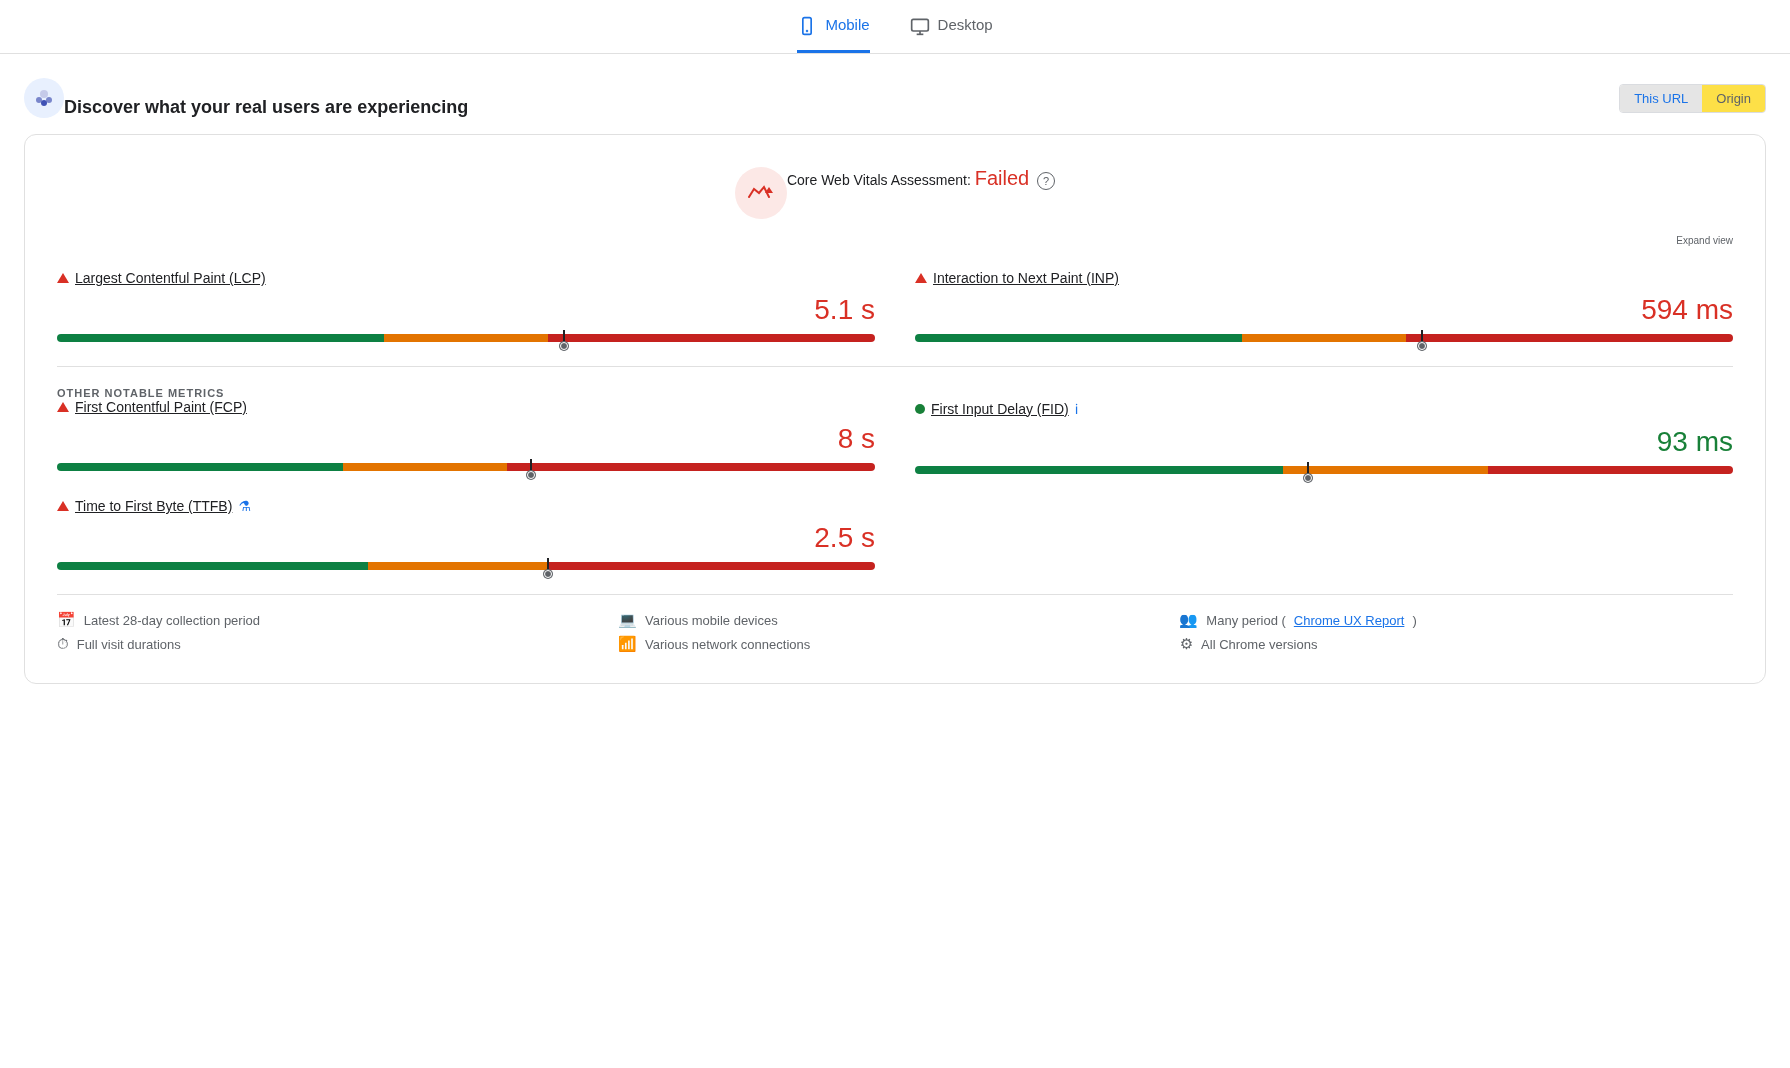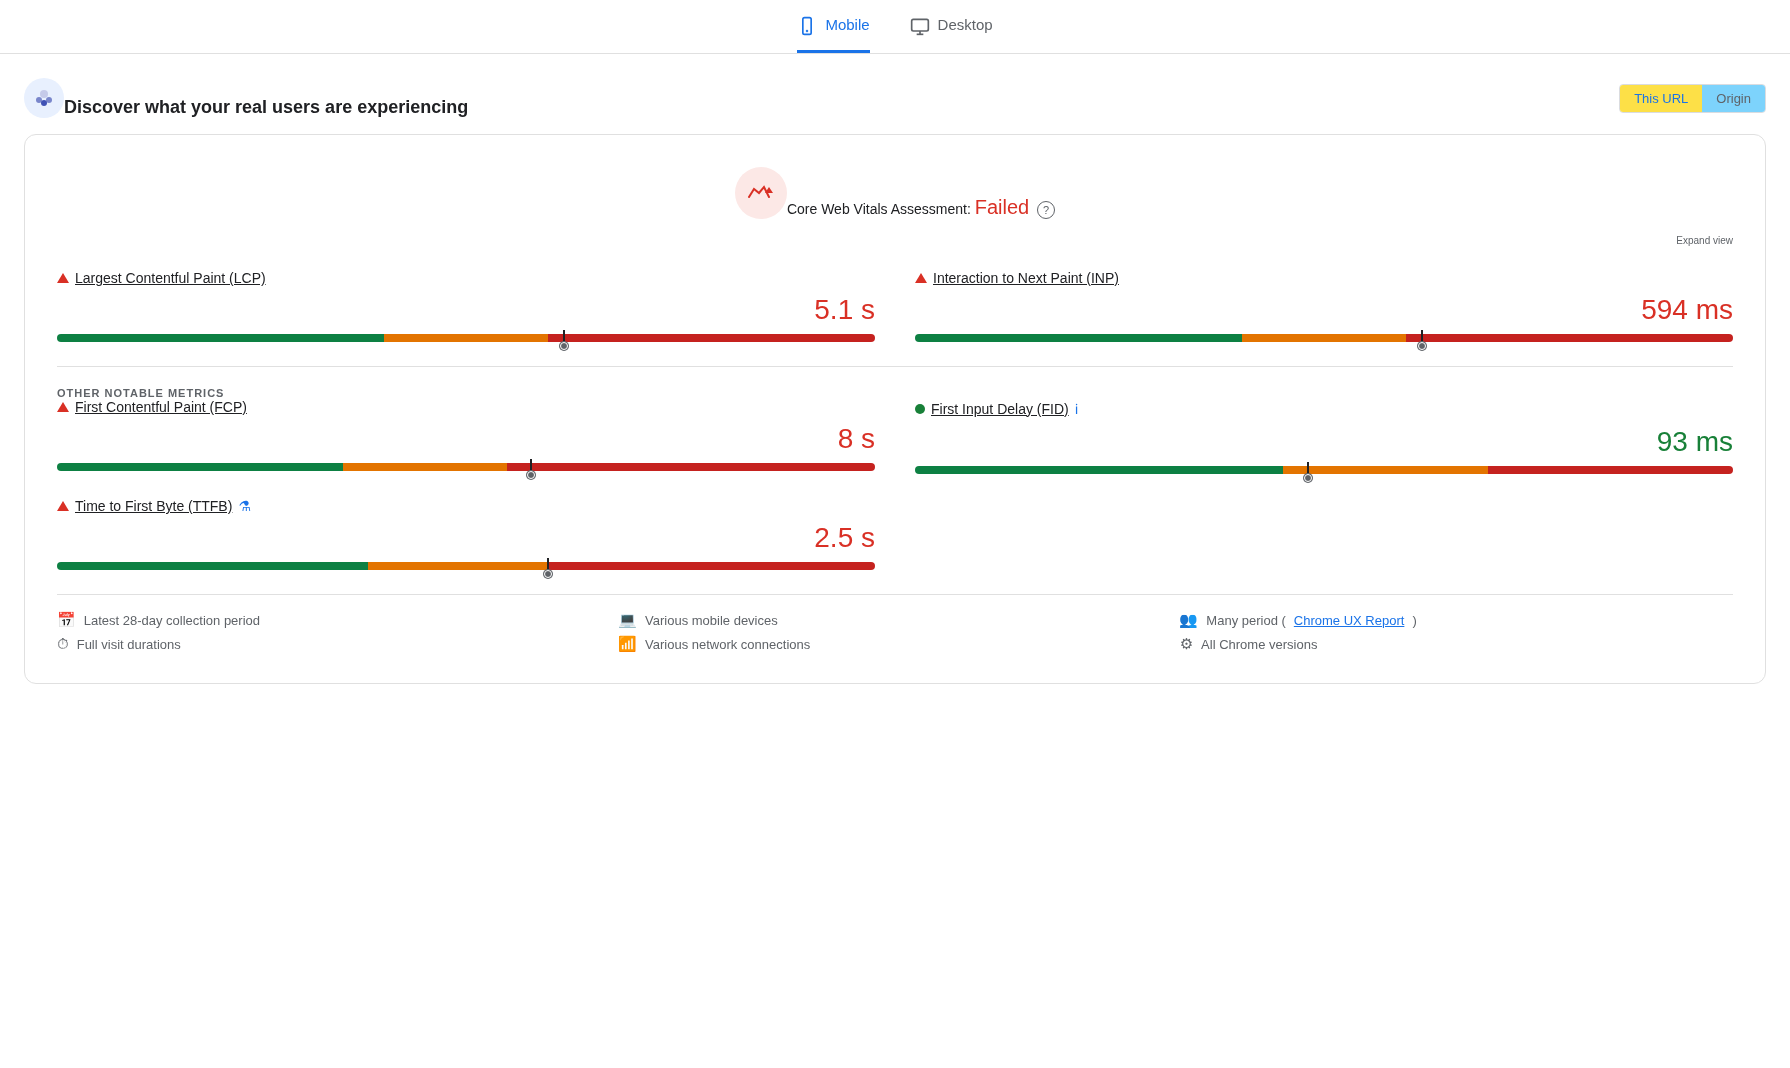--- a/index.html
+++ b/index.html
@@ -70,42 +70,42 @@
     .url-toggle {
       display: flex;
       border: 1px solid #dadce0;
       border-radius: 4px;
       overflow: hidden;
     }
     .url-toggle button {
       padding: 6px 14px;
       font-size: 13px;
       border: none;
-      background: #7dd3fc;
+      background: #fde047;
       cursor: pointer;
       color: #5f6368;
     }
     .url-toggle button.active {
-      background: #fde047;
+      background: #e5e5e5;
       color: #1a73e8;
       font-weight: 500;
     }
 
     
     .main-card {
       margin: 0 24px;
       border: 1px solid #e0e0e0;
       border-radius: 12px;
       padding: 32px 32px 24px;
     }
 
     
     .cwv-header {
       display: flex;
-      align-items: flex-end;
+      align-items: flex-start;
       justify-content: center;
       margin-bottom: 16px;
     }
     .cwv-icon-circle {
       width: 52px;
       height: 52px;
       border-radius: 50%;
       background: #fce8e6;
       display: flex;
       align-items: center;

